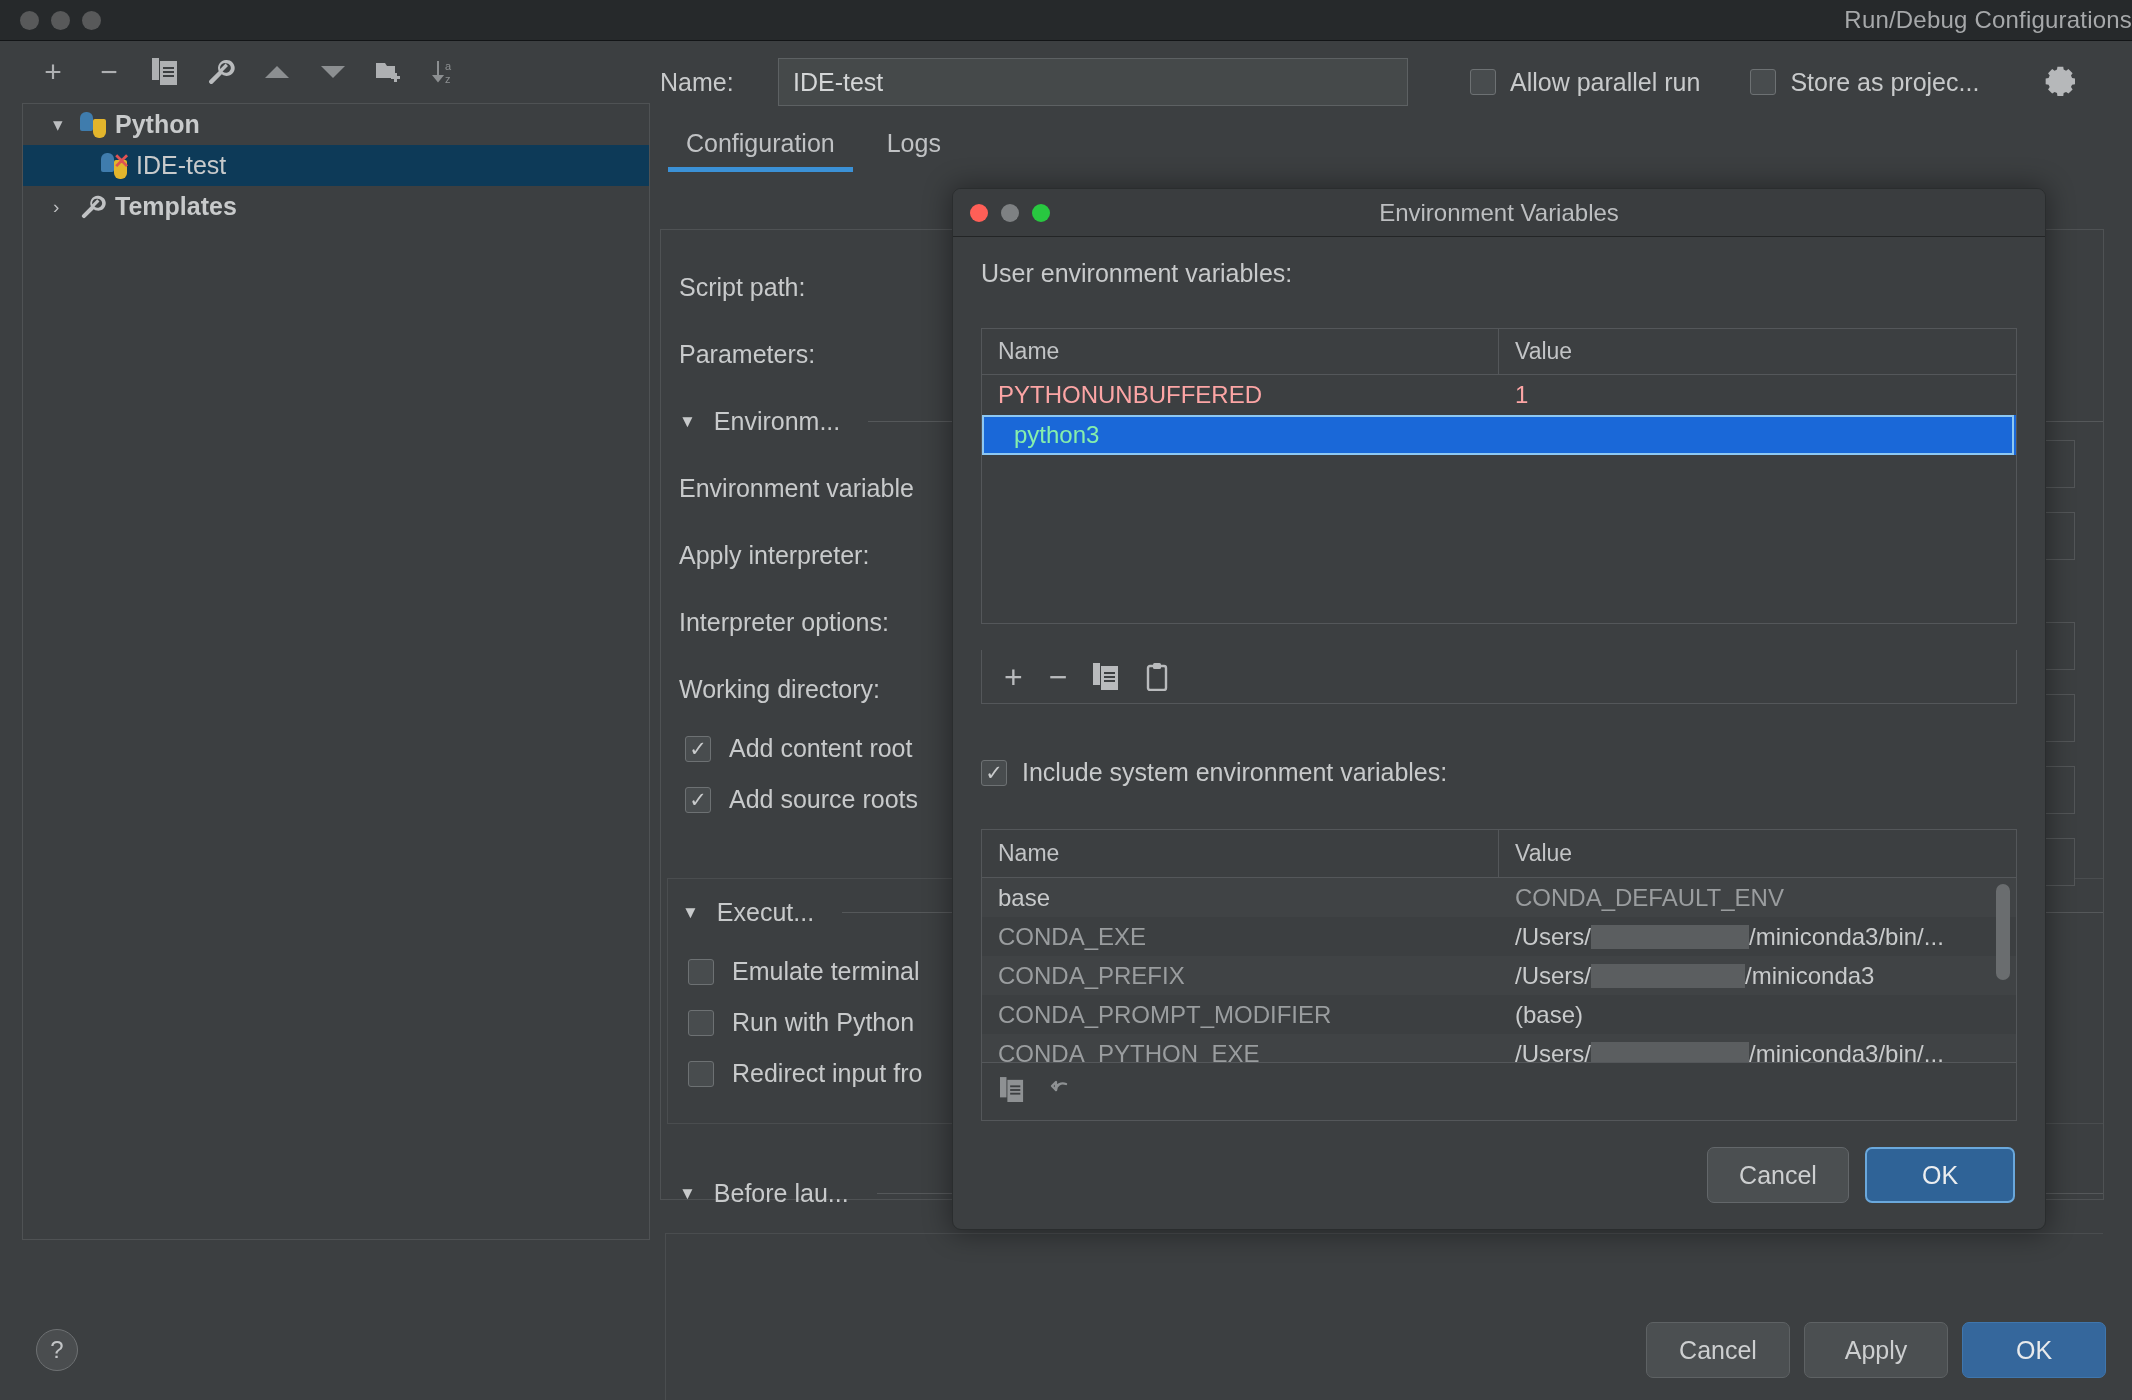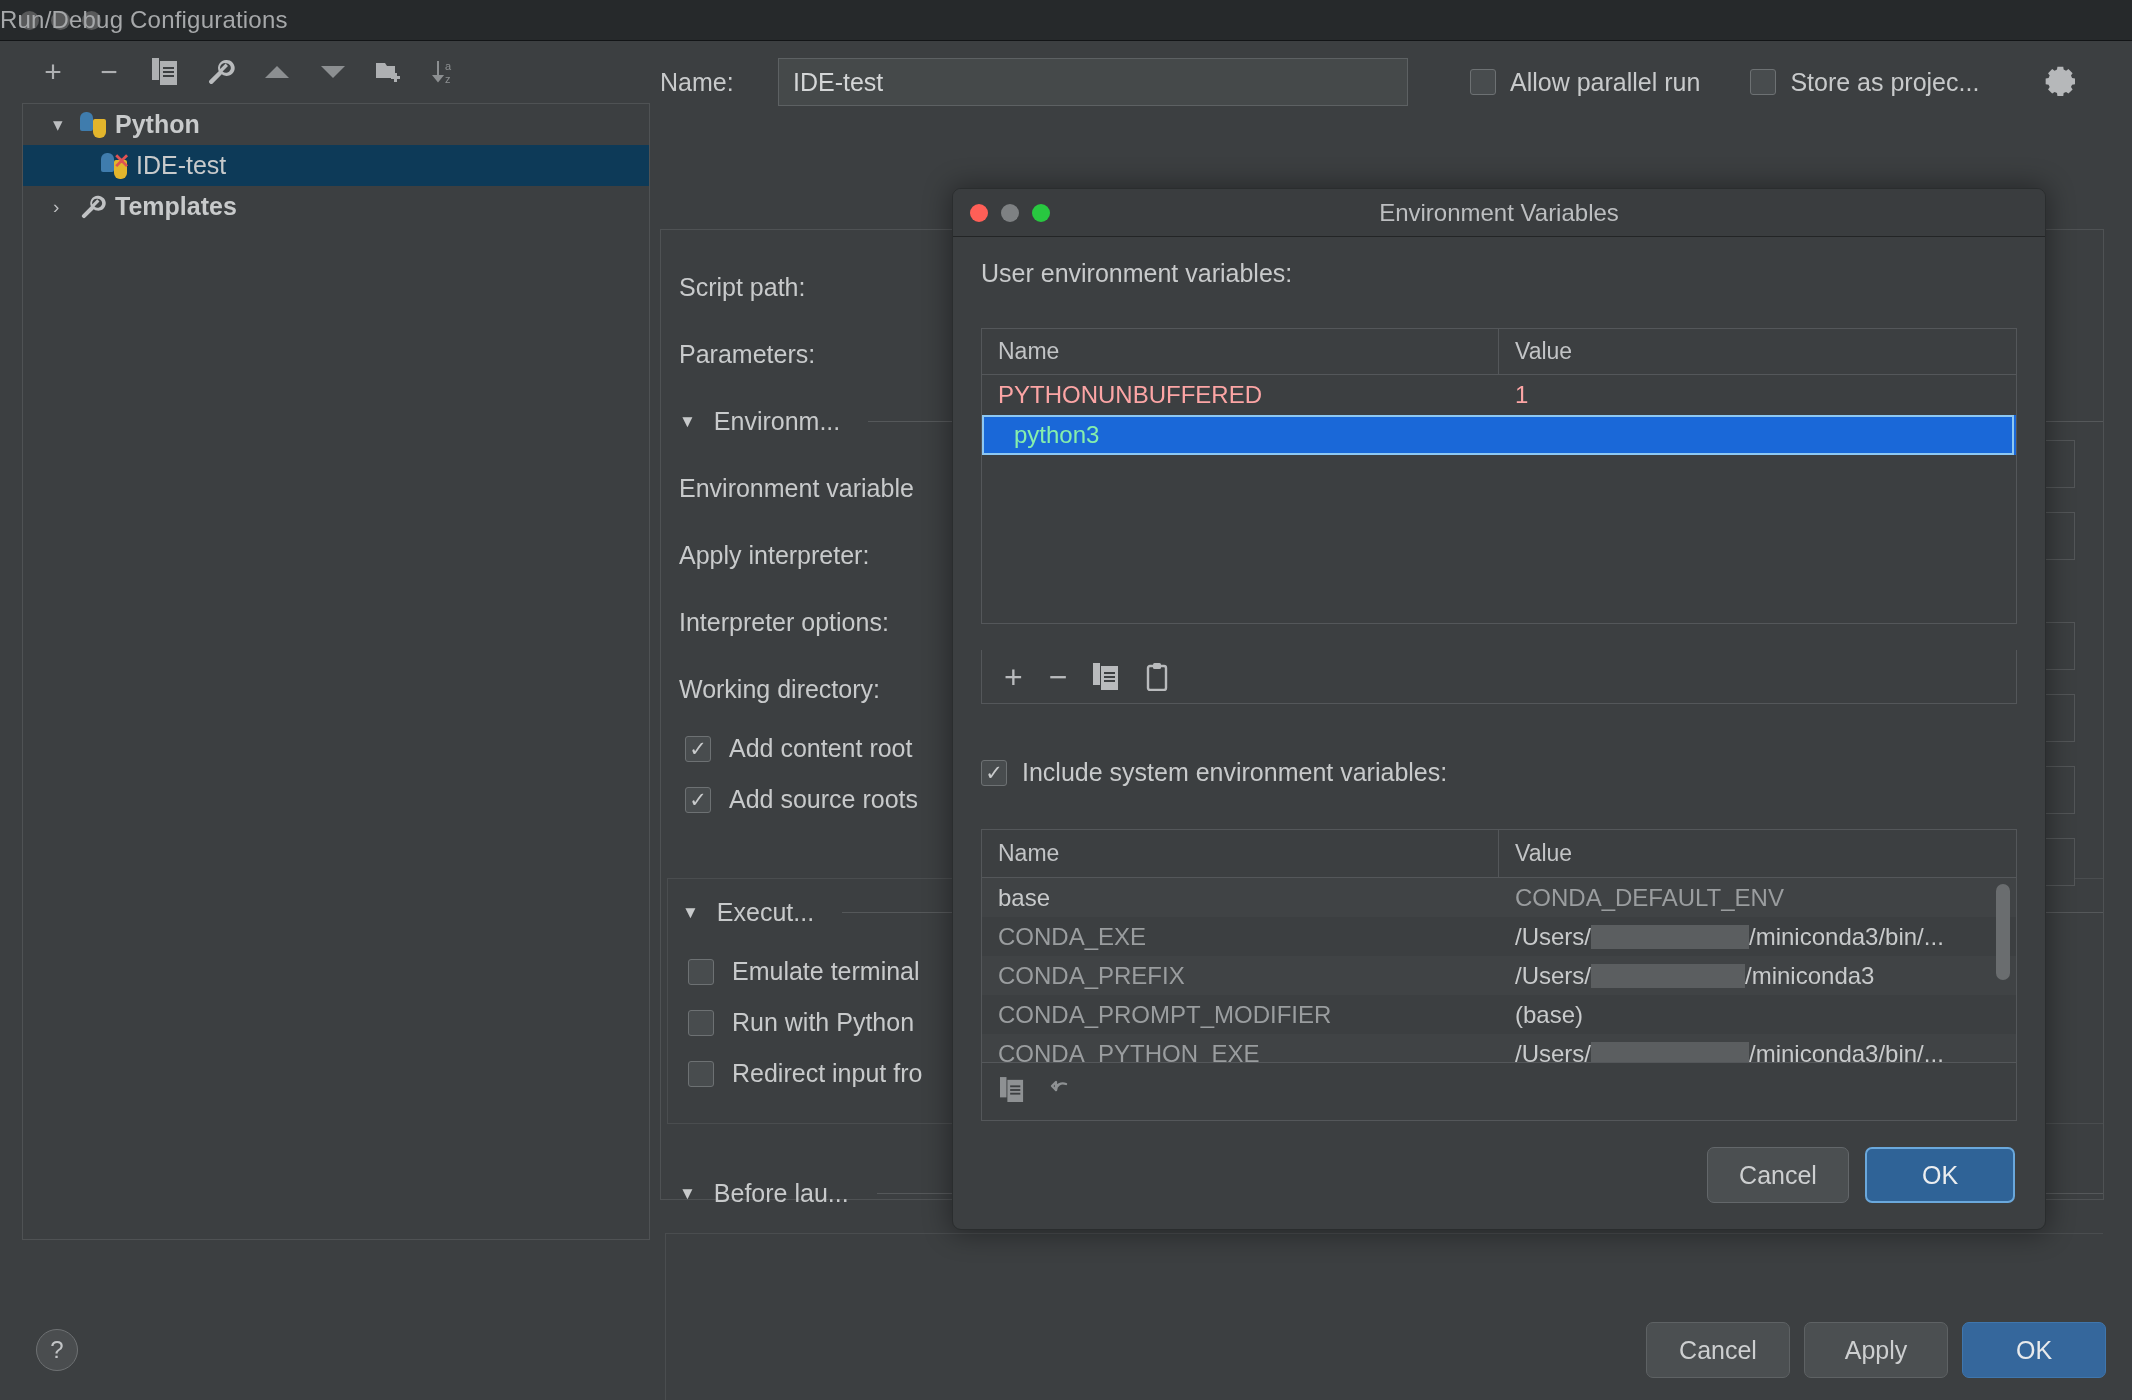--- a/index.html
+++ b/index.html
@@ -19,21 +19,21 @@
   .titlebar {
     height: 41px; flex: 0 0 41px;
     background: #26292b;
     border-bottom: 1px solid #131517;
     display: flex; align-items: center;
     position: relative;
   }
   .traffic { display: flex; gap: 12px; padding-left: 20px; }
   .traffic .dot { width: 19px; height: 19px; border-radius: 50%; background: #58595a; }
   .titlebar-title {
-    position: absolute; left: 0; right: 0; text-align: left;
+    position: absolute; left: 0; right: 0; text-align: right;
     font-size: 24px; color: #a6a8aa; letter-spacing: .2px;
     pointer-events: none;
   }
 
   .body-area { flex: 1; display: flex; position: relative; min-height: 0; }
 
   
   .left-panel {
     width: 650px; flex: 0 0 650px;
     padding: 0 0 0 22px;
@@ -324,20 +324,24 @@
             <span class="chk-label">Store as projec...</span>
           </div>
           <span class="gear-btn">
             <svg width="32" height="32" viewBox="0 0 24 24">
                 <path fill="#b6b8ba" d="M12 8a4 4 0 100 8 4 4 0 000-8zm0 2.2a1.8 1.8 0 110 3.6 1.8 1.8 0 010-3.6zM10.8 2l-.3 2.2-1.8.8L6.9 3.8 3.8 6.9l1.2 1.8-.8 1.8L2 10.8v4.4l2.2.3.8 1.8-1.2 1.8 3.1 3.1 1.8-1.2 1.8.8.3 2.2h4.4l.3-2.2 1.8-.8 1.8 1.2 3.1-3.1-1.2-1.8.8-1.8 2.2-.3v-4.4l-2.2-.3-.8-1.8 1.2-1.8-3.1-3.1-1.8 1.2-1.8-.8L15.2 2z"></path>
               </svg>
           </span>
         </div>
       </div>
 
+      <div class="tabs">
+        <div class="tab active">Configuration</div>
+        <div class="tab">Logs</div>
+      </div>
 
       <div class="config-box">
         <div class="config-inner">
           <div class="field-row">
             <span class="field-label">Script path:</span>
           </div>
           <div class="field-row">
             <span class="field-label">Parameters:</span>
           </div>
 

